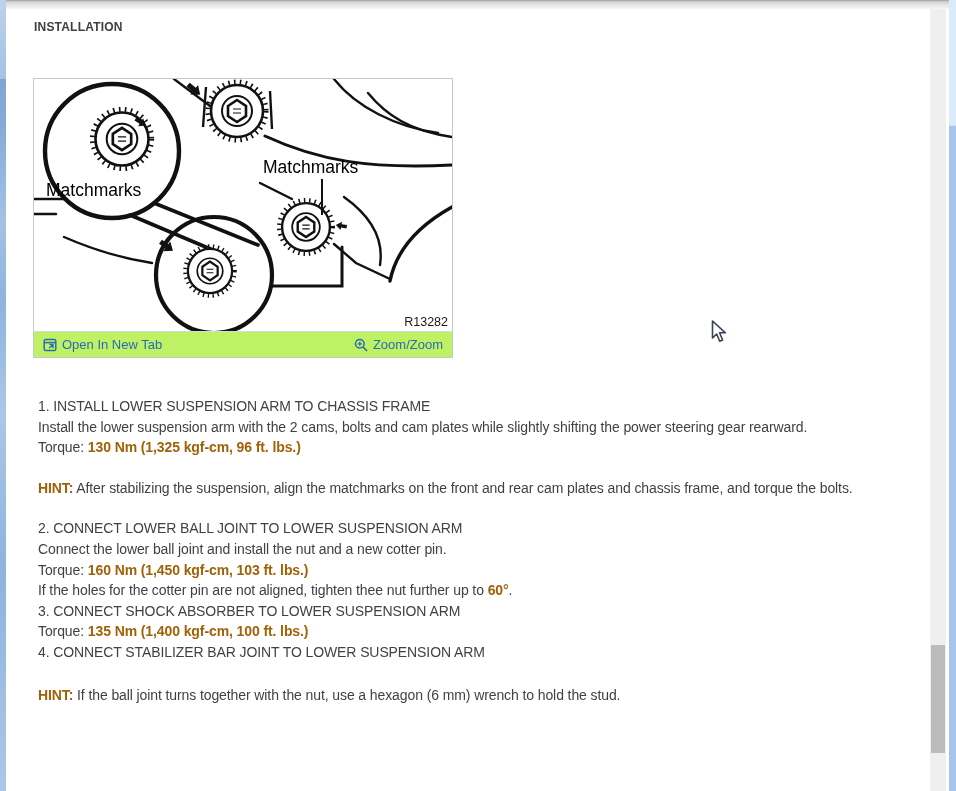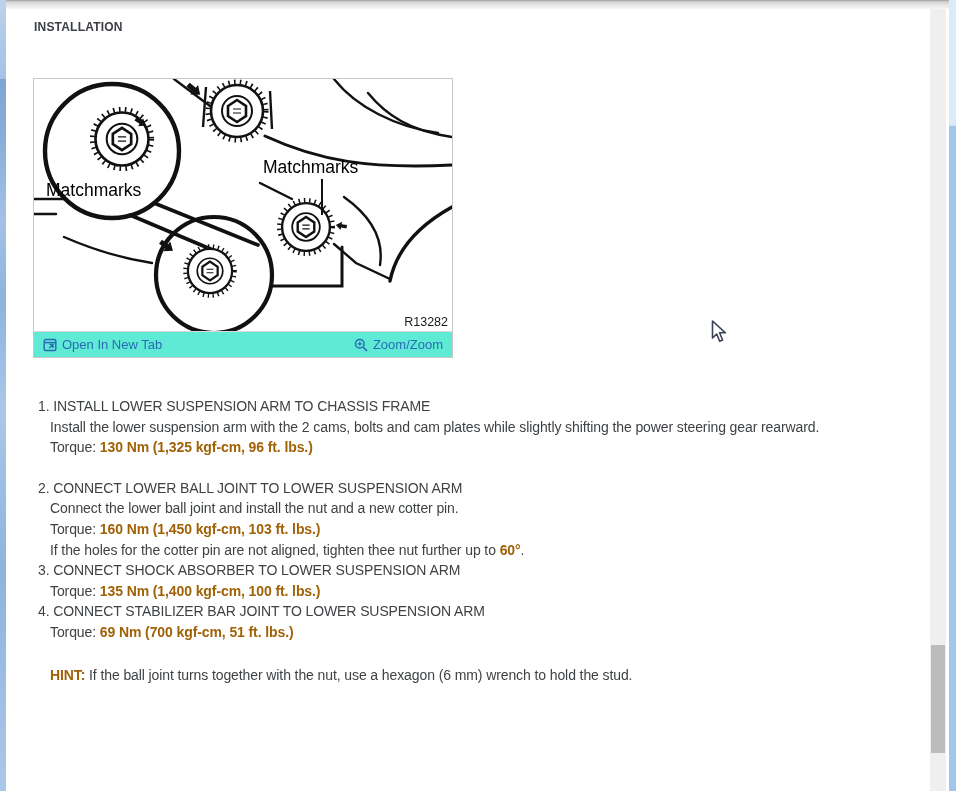--- a/index.html
+++ b/index.html
@@ -19,28 +19,28 @@
     border-top:1px solid #ababab;box-sizing:border-box;}
   
   .scroll-track{position:absolute;left:930px;top:9px;width:16px;height:782px;background:#efefef;}
   .scroll-thumb{position:absolute;left:1px;top:636px;width:14px;height:108px;background:#bcbcbc;}
   
   .heading{position:absolute;left:34px;top:20px;font-size:12px;font-weight:bold;
     color:#3c4044;letter-spacing:.2px;}
   
   .figure{position:absolute;left:33px;top:78px;width:420px;border:1px solid #c8c8c8;background:#fff;box-sizing:border-box;}
   .fig-image{width:418px;height:252px;position:relative;background:#fff;}
-  .fig-bar{height:25px;background:#5eead4;border-top:1px solid #d9d9d9;
+  .fig-bar{height:25px;background:#bef264;border-top:1px solid #d9d9d9;
     display:flex;justify-content:space-between;align-items:center;padding:0 9px;}
   .fig-link{display:flex;align-items:center;gap:5px;color:#2a6bb5;font-size:13px;cursor:pointer;text-decoration:none;}
   .fig-link svg{display:block;}
   
   .steps{position:absolute;left:38px;top:396px;width:894px;font-size:14px;line-height:20.6px;letter-spacing:-0.1px;}
   .line{white-space:normal;}
-  .indent{margin-left:12px;}
+  .indent{margin-left:0;}
   b{font-weight:bold;color:#a16207;}
   .gap20{margin-top:20px;}
   .gap22{margin-top:22px;}
   
   .cursor{position:absolute;left:711px;top:320px;pointer-events:none;}
   .diagram-text{font-family:"Liberation Sans", sans-serif;}
 </style>
 </head>
 <body>
 
@@ -132,36 +132,36 @@
 
 <div class="steps">
 
   <div class="step">
     <div class="line"><span>1.</span> <span>INSTALL LOWER SUSPENSION ARM TO CHASSIS FRAME</span></div>
     <div class="line indent"><span>Install the lower suspension arm with the 2 cams, bolts and cam plates while slightly shifting the power steering gear rearward.</span></div>
     <div class="line indent"><span>Torque: </span><b>130 Nm (1,325 kgf-cm, 96 ft. lbs.)</b></div>
   </div>
 
 
+  <div class="line indent gap20"><b>HINT:</b><span> After stabilizing the suspension, align the matchmarks on the front and rear cam plates and chassis frame, and torque the bolts.</span></div>
 
   <div class="step gap20">
     <div class="line"><span>2.</span> <span>CONNECT LOWER BALL JOINT TO LOWER SUSPENSION ARM</span></div>
     <div class="line indent"><span>Connect the lower ball joint and install the nut and a new cotter pin.</span></div>
     <div class="line indent"><span>Torque: </span><b>160 Nm (1,450 kgf-cm, 103 ft. lbs.)</b></div>
     <div class="line indent"><span>If the holes for the cotter pin are not aligned, tighten thee nut further up to </span><b>60°</b><span>.</span></div>
   </div>
 
   <div class="step">
     <div class="line"><span>3.</span> <span>CONNECT SHOCK ABSORBER TO LOWER SUSPENSION ARM</span></div>
     <div class="line indent"><span>Torque: </span><b>135 Nm (1,400 kgf-cm, 100 ft. lbs.)</b></div>
   </div>
 
   <div class="step">
     <div class="line"><span>4.</span> <span>CONNECT STABILIZER BAR JOINT TO LOWER SUSPENSION ARM</span></div>
-    <div class="line indent"><span>Torque: </span><b>69 Nm (700 kgf-cm, 51 ft. lbs.)</b></div>
   </div>
 
   <div class="line indent gap22"><b>HINT:</b><span> If the ball joint turns together with the nut, use a hexagon (6 mm) wrench to hold the stud.</span></div>
 
 </div>
 
 <div class="cursor">
   <svg width="18" height="24" viewBox="0 0 18 24">
     <path d="M1.5 1 L1.5 18 L5.7 14 L8.7 21.2 L11.6 20 L8.6 12.8 L14.4 12.8 Z" fill="#ffffff" stroke="#3b4257" stroke-width="1.6" stroke-linejoin="round"></path>
   </svg>

